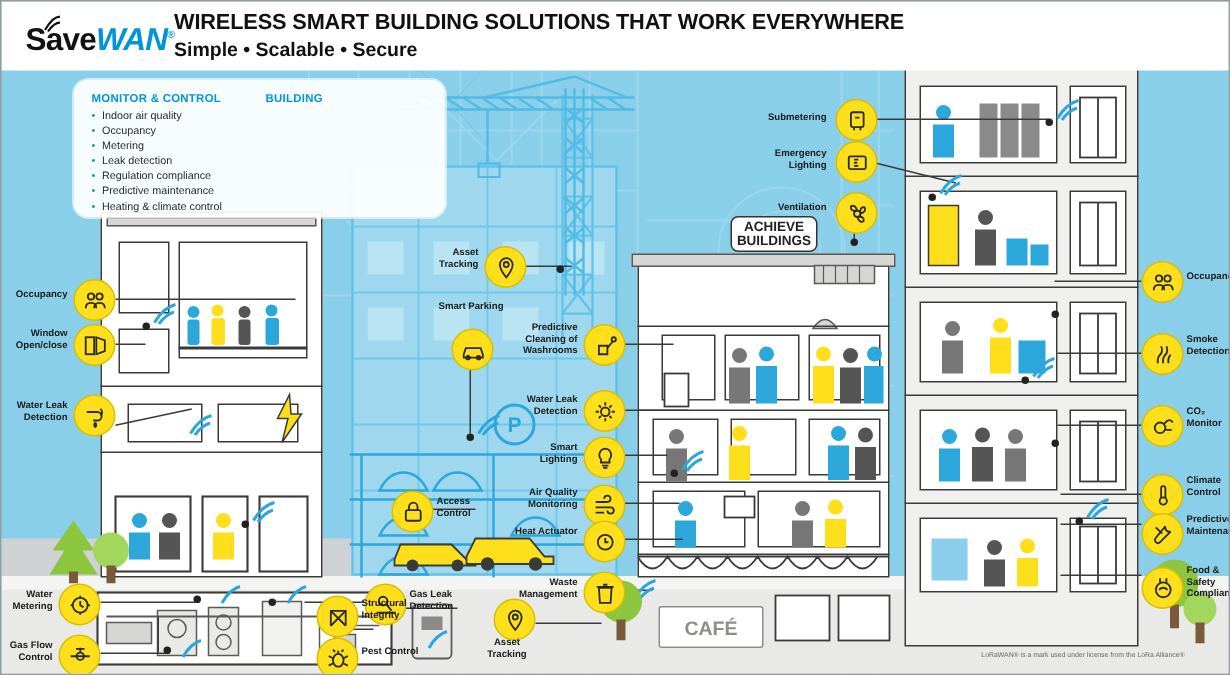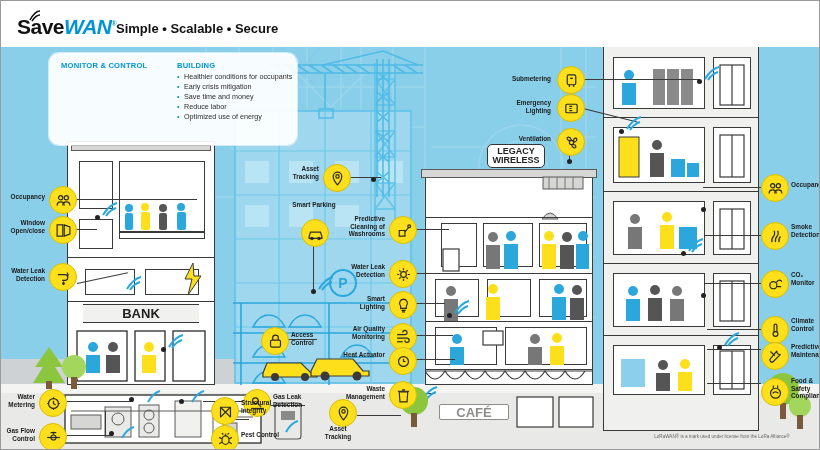--- a/index.html
+++ b/index.html
@@ -11,21 +11,21 @@
   
   #header{position:absolute;left:0;top:0;width:820px;height:46px;background:#ffffff;z-index:60;}
   #logo{position:absolute;left:16px;top:8px;width:92px;height:30px;}
   #logo .lw{font-size:21px;font-weight:bold;letter-spacing:-.5px;line-height:30px;}
   #logo .lw .b{color:#111;}
   #logo .lw .c{color:#0095D9;font-style:italic;}
   #logo .reg{font-size:7px;color:#0095D9;vertical-align:super;}
   #logo .waves{position:absolute;left:11px;top:1px;}
   #headline{position:absolute;left:115px;top:6px;}
   #headline .h1{font-size:14.5px;font-weight:bold;color:#111;letter-spacing:-.1px;line-height:17px;}
-  #headline .h2{font-size:13px;font-weight:bold;color:#111;line-height:16px;margin-top:14px;}
+  #headline .h2{font-size:13px;font-weight:bold;color:#111;line-height:16px;margin-top:1px;}
 
   
   #sky{position:absolute;left:0;top:46px;width:820px;height:404px;background:#8ACFEA;}
   #blueprint{position:absolute;left:0;top:46px;width:820px;height:404px;opacity:.55;}
   #ground{position:absolute;left:0;top:392px;width:820px;height:58px;background:#e9e9e7;}
   #sidewalk{position:absolute;left:0;top:383px;width:820px;height:10px;background:#f4f4f2;}
   #road{position:absolute;left:0;top:358px;width:400px;height:26px;background:#cfd2d4;}
 
   
   #panel{position:absolute;left:48px;top:52px;width:248px;height:92px;
@@ -60,21 +60,21 @@
   .greybox{position:absolute;background:#d6d6d4;border:1px solid #5a5a5a;box-sizing:border-box;}
 
   
   .sign{position:absolute;background:#fff;border:1.5px solid #333;border-radius:3px;
         display:flex;align-items:center;justify-content:center;text-align:center;
         font-weight:bold;color:#222;z-index:45;box-sizing:border-box;}
   #sign-modern{left:676px;top:18px;width:76px;height:26px;font-size:10px;line-height:10.5px;}
   #sign-legacy{left:486px;top:143px;width:58px;height:24px;font-size:9px;line-height:9.5px;border-radius:5px;}
   #sign-bank{left:82px;top:303px;width:116px;height:19px;font-size:13px;border:none;
              border-top:1.6px solid #3a3a3a;border-bottom:1.6px solid #3a3a3a;border-radius:0;background:#f1f1ef;}
-  #sign-cafe{left:438px;top:403px;width:70px;height:16px;font-size:13px;color:#8d8d8a;
+  #sign-cafe{left:438px;top:403px;width:70px;height:28px;font-size:13px;color:#8d8d8a;
              border:1.4px solid #8d8d8a;background:#fff;border-radius:2px;}
   #sign-newc{left:414px;top:60px;width:100px;height:17px;background:#1CA9E0;border:1.4px solid #fff;
              color:#fff;font-size:8.6px;border-radius:2px;letter-spacing:.2px;}
 
   .ppark{position:absolute;width:24px;height:24px;border-radius:50%;border:2px solid #2BA7DC;
          color:#2BA7DC;font-weight:bold;font-size:14px;display:flex;align-items:center;
          justify-content:center;z-index:20;}
   .tree{position:absolute;z-index:25;}
   .car{position:absolute;z-index:26;}
 
@@ -194,21 +194,20 @@
         <circle cx="62" cy="6" r="4"></circle>
         <rect x="58" y="11" width="9" height="18" rx="2"></rect>
       </g>
     <rect x="0" y="30" width="86" height="2" fill="#3a3a3a"></rect>
   </svg>
 
   <svg style="position:absolute;left:174px;top:258px;width:36px;height:40px;z-index:14" viewBox="0 0 36 40">
     <path d="M18 4 L10 20 L17 20 L13 36 L26 17 L19 17 Z" fill="#FDE01B" stroke="#3a3a3a" stroke-width="1"></path>
   </svg>
 
-  <div id="sign-bank" class="sign">BANK</div>
 
   <svg style="position:absolute;left:72px;top:326px;width:136px;height:58px;z-index:14" viewBox="0 0 136 58">
     <rect x="4" y="4" width="50" height="50" fill="#fff" stroke="#3a3a3a" stroke-width="1.4"></rect>
     <rect x="62" y="4" width="30" height="50" fill="#fff" stroke="#3a3a3a" stroke-width="1.4"></rect>
     <rect x="100" y="4" width="32" height="50" fill="#fff" stroke="#3a3a3a" stroke-width="1.4"></rect>
     <g fill="#2BA7DC">
         <circle cx="20" cy="20" r="5"></circle>
         <path d="M13 28 h14 v18 h-14 z" rx="2"></path>
       </g>
     <g fill="#555">
@@ -291,21 +290,21 @@
     <g fill="#777">
         <circle cx="104" cy="116" r="5"></circle>
         <path d="M97 124 h14 v18 h-14 z"></path>
       </g>
     <g fill="#FDE01B">
         <circle cx="126" cy="115" r="5"></circle>
         <path d="M119 123 h14 v19 h-14 z"></path>
       </g>
   </svg>
 
-  <div id="sign-legacy" class="sign">LEGACY WIRELESS</div>
+  <div id="sign-legacy" class="sign">ACHIEVE BUILDINGS</div>
 
   <svg style="position:absolute;left:424px;top:368px;width:168px;height:20px;z-index:18" viewBox="0 0 168 20">
     <path d="M0 2 q10 16 20 0 q10 16 20 0 q10 16 20 0 q10 16 20 0 q10 16 20 0 q10 16 20 0 q10 16 20 0 q10 16 20 0 L168 2 Z" fill="#fff" stroke="#3a3a3a" stroke-width="1.2"></path>
   </svg>
   <div id="sign-cafe" class="sign">CAFÉ</div>
   <svg style="position:absolute;left:514px;top:394px;width:80px;height:34px;z-index:18" viewBox="0 0 80 34">
     <rect x="2" y="2" width="36" height="30" fill="#fff" stroke="#3a3a3a" stroke-width="1.2"></rect>
     <rect x="44" y="2" width="34" height="30" fill="#fff" stroke="#3a3a3a" stroke-width="1.2"></rect>
   </svg>
 
@@ -869,35 +868,38 @@
     <div id="logo">
       <svg class="waves" width="14" height="12" viewBox="0 0 14 12">
         <g fill="none" stroke="#111" stroke-width="1.5">
             <path d="M2 10 q5 -9 10 -9"></path>
             <path d="M4 11 q4 -6 8 -6"></path>
           </g>
       </svg>
       <div class="lw"><span class="b">Save</span><span class="c">WAN</span><span class="reg">®</span></div>
     </div>
     <div id="headline">
+      <div class="h1">WIRELESS SMART BUILDING SOLUTIONS THAT WORK EVERYWHERE</div>
       <div class="h2">Simple • Scalable • Secure</div>
     </div>
   </div>
 
   <div id="panel">
     <div class="panel-col" id="col-monitor">
       <h4>MONITOR &amp; CONTROL</h4>
+      <ul>
+        <li>Indoor air quality</li>
+        <li>Occupancy</li>
+        <li>Metering</li>
+        <li>Leak detection</li>
+        <li>Regulation compliance</li>
+        <li>Predictive maintenance</li>
+        <li>Heating &amp; climate control</li>
+      </ul>
     </div>
     <div class="panel-col" id="col-achieve">
       <h4>BUILDING</h4>
-      <ul>
-        <li>Healthier conditions for occupants</li>
-        <li>Early crisis mitigation</li>
-        <li>Save time and money</li>
-        <li>Reduce labor</li>
-        <li>Optimized use of energy</li>
-      </ul>
     </div>
   </div>
 
   <div id="footnote">LoRaWAN® is a mark used under license from the LoRa Alliance®</div>
 
 </div>
 
 </body></html>

